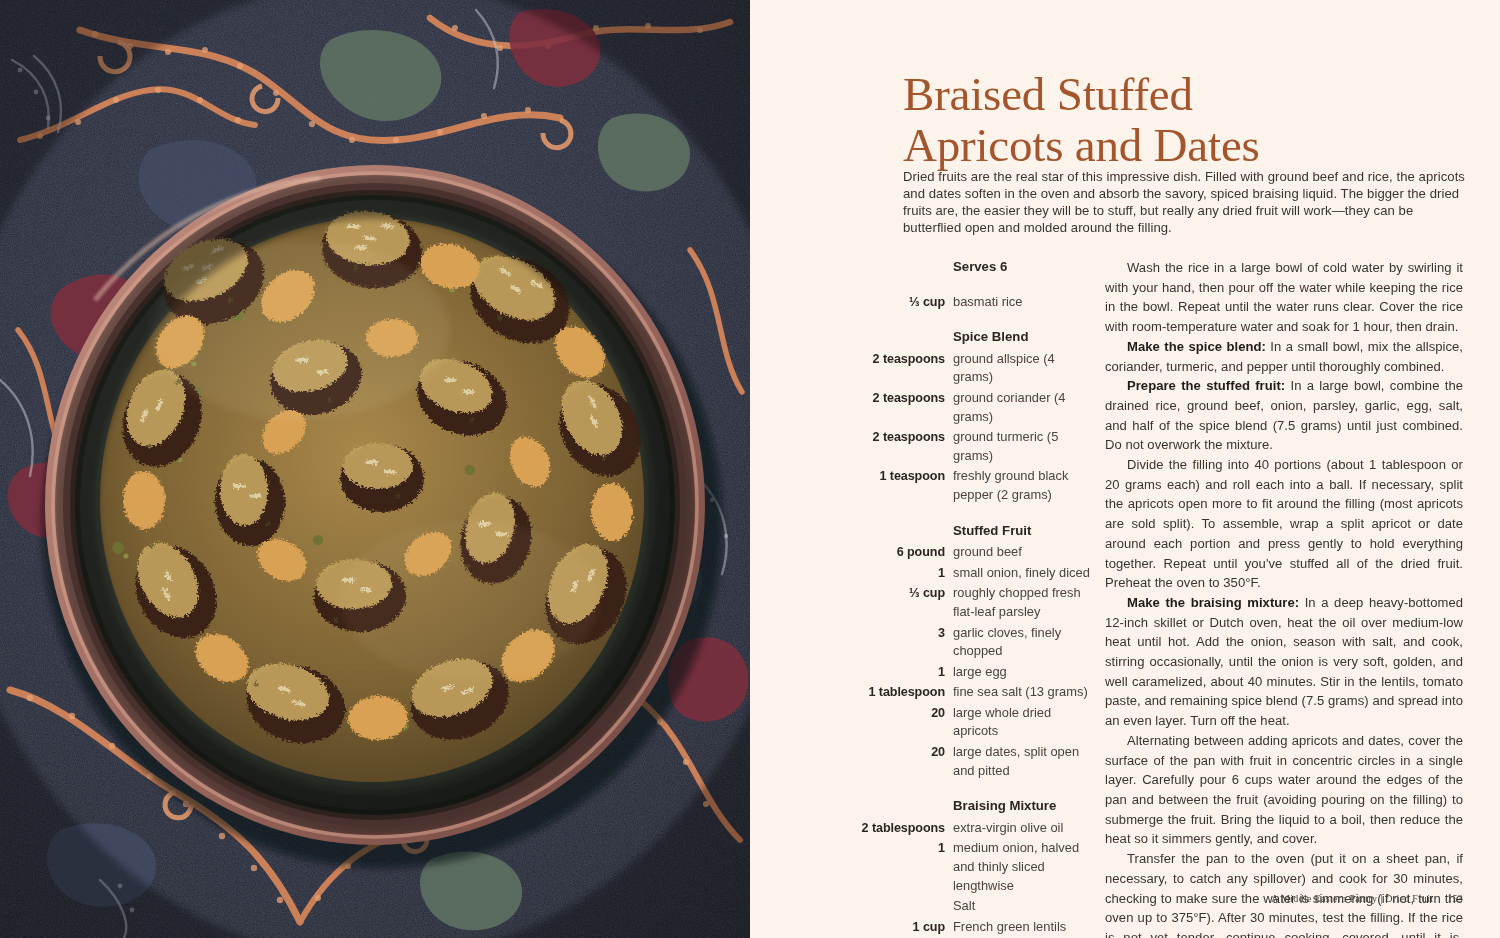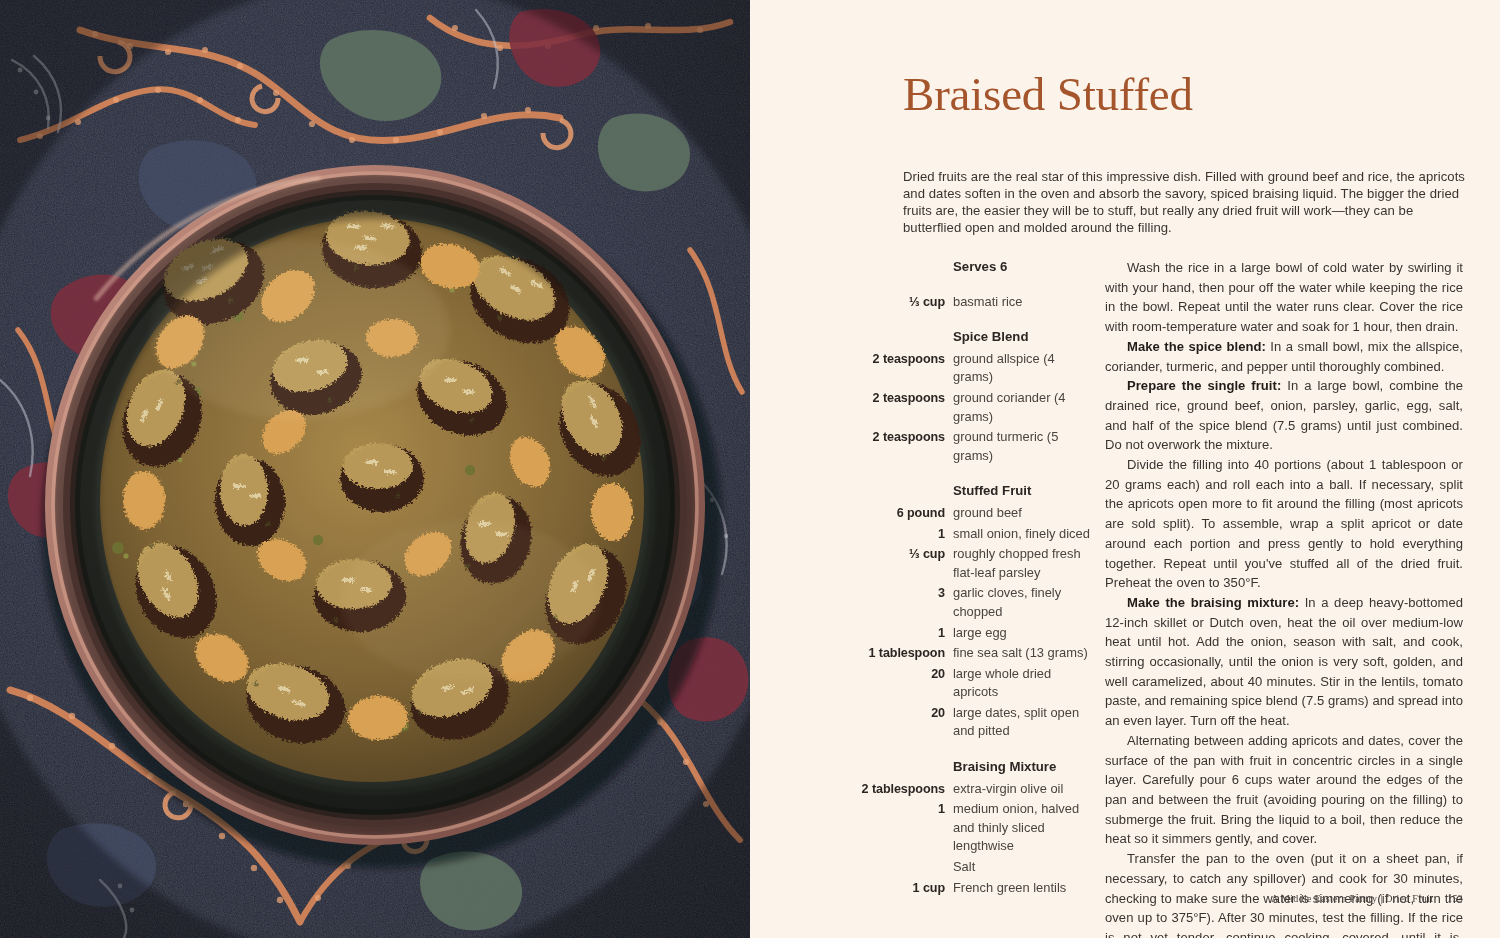--- a/index.html
+++ b/index.html
@@ -494,20 +494,21 @@
         <rect x="0" y="0" width="750" height="938" fill="none"></rect>
         <ellipse cx="375" cy="470" rx="560" ry="620" fill="none" stroke="#000" stroke-width="260" opacity="0.32" filter="url(#soft4)"></ellipse>
       </g>
     </svg>
   </div>
 
   <div id="recipe">
 
     <h1 class="title">
       <span>Braised Stuffed</span>
+      <span class="l2">Apricots and Dates</span>
     </h1>
 
     <p class="headnote">Dried fruits are the real star of this impressive dish. Filled with ground beef and rice, the apricots and dates soften in the oven and absorb the savory, spiced braising liquid. The bigger the dried fruits are, the easier they will be to stuff, but really any dried fruit will work—they can be butterflied open and molded around the filling.</p>
 
     <div id="ingredients">
       <div class="ing-row serves">
         <div class="ing-amt"></div>
         <div class="ing-name ing-head">Serves 6</div>
       </div>
 
@@ -524,20 +525,24 @@
           <div class="ing-name">ground allspice (4 grams)</div>
         </div>
         <div class="ing-row">
           <div class="ing-amt">2 teaspoons</div>
           <div class="ing-name">ground coriander (4 grams)</div>
         </div>
         <div class="ing-row">
           <div class="ing-amt">2 teaspoons</div>
           <div class="ing-name">ground turmeric (5 grams)</div>
         </div>
+        <div class="ing-row">
+          <div class="ing-amt">1 teaspoon</div>
+          <div class="ing-name">freshly ground black pepper (2 grams)</div>
+        </div>
         <div class="ing-row section">
           <div class="ing-amt"></div>
           <div class="ing-name ing-head">Stuffed Fruit</div>
         </div>
         <div class="ing-row">
           <div class="ing-amt">6 pound</div>
           <div class="ing-name">ground beef</div>
         </div>
         <div class="ing-row">
           <div class="ing-amt">1</div>
@@ -586,21 +591,21 @@
         <div class="ing-row">
           <div class="ing-amt">1 cup</div>
           <div class="ing-name">French green lentils</div>
         </div>
       </div>
 
     <div id="method">
 
     <p><span>Wash the rice in a large bowl of cold water by swirling it with your hand, then pour off the water while keeping the rice in the bowl. Repeat until the water runs clear. Cover the rice with room-temperature water and soak for 1 hour, then drain.</span></p>
         <p><span class="lead">Make the spice blend:</span><span> In a small bowl, mix the allspice, coriander, turmeric, and pepper until thoroughly combined.</span></p>
-        <p><span class="lead">Prepare the single fruit:</span><span> In a large bowl, combine the drained rice, ground beef, onion, parsley, garlic, egg, salt, and half of the spice blend (7.5 grams) until just combined. Do not overwork the mixture.</span></p>
+        <p><span class="lead">Prepare the stuffed fruit:</span><span> In a large bowl, combine the drained rice, ground beef, onion, parsley, garlic, egg, salt, and half of the spice blend (7.5 grams) until just combined. Do not overwork the mixture.</span></p>
         <p><span>Divide the filling into 40 portions (about 1 tablespoon or 20 grams each) and roll each into a ball. If necessary, split the apricots open more to fit around the filling (most apricots are sold split). To assemble, wrap a split apricot or date around each portion and press gently to hold everything together. Repeat until you've stuffed all of the dried fruit. Preheat the oven to 350°F.</span></p>
         <p><span class="lead">Make the braising mixture:</span><span> In a deep heavy-bottomed 12-inch skillet or Dutch oven, heat the oil over medium-low heat until hot. Add the onion, season with salt, and cook, stirring occasionally, until the onion is very soft, golden, and well caramelized, about 40 minutes. Stir in the lentils, tomato paste, and remaining spice blend (7.5 grams) and spread into an even layer. Turn off the heat.</span></p>
         <p><span>Alternating between adding apricots and dates, cover the surface of the pan with fruit in concentric circles in a single layer. Carefully pour 6 cups water around the edges of the pan and between the fruit (avoiding pouring on the filling) to submerge the fruit. Bring the liquid to a boil, then reduce the heat so it simmers gently, and cover.</span></p>
         <p><span>Transfer the pan to the oven (put it on a sheet pan, if necessary, to catch any spillover) and cook for 30 minutes, checking to make sure the water is simmering (if not, turn the oven up to 375°F). After 30 minutes, test the filling. If the rice is not yet tender, continue cooking, covered, until it is. Uncover the pan and continue to cook until the meat, lentils, and rice are tender and the liquid has reduced to a saucy consistency, about 30 minutes more. Serve hot.</span></p>
       </div>
 
     <div class="footer">
       <span>A Middle Eastern Pantry | Dried Fruit</span>
       <span class="pageno">153</span>
     </div>

